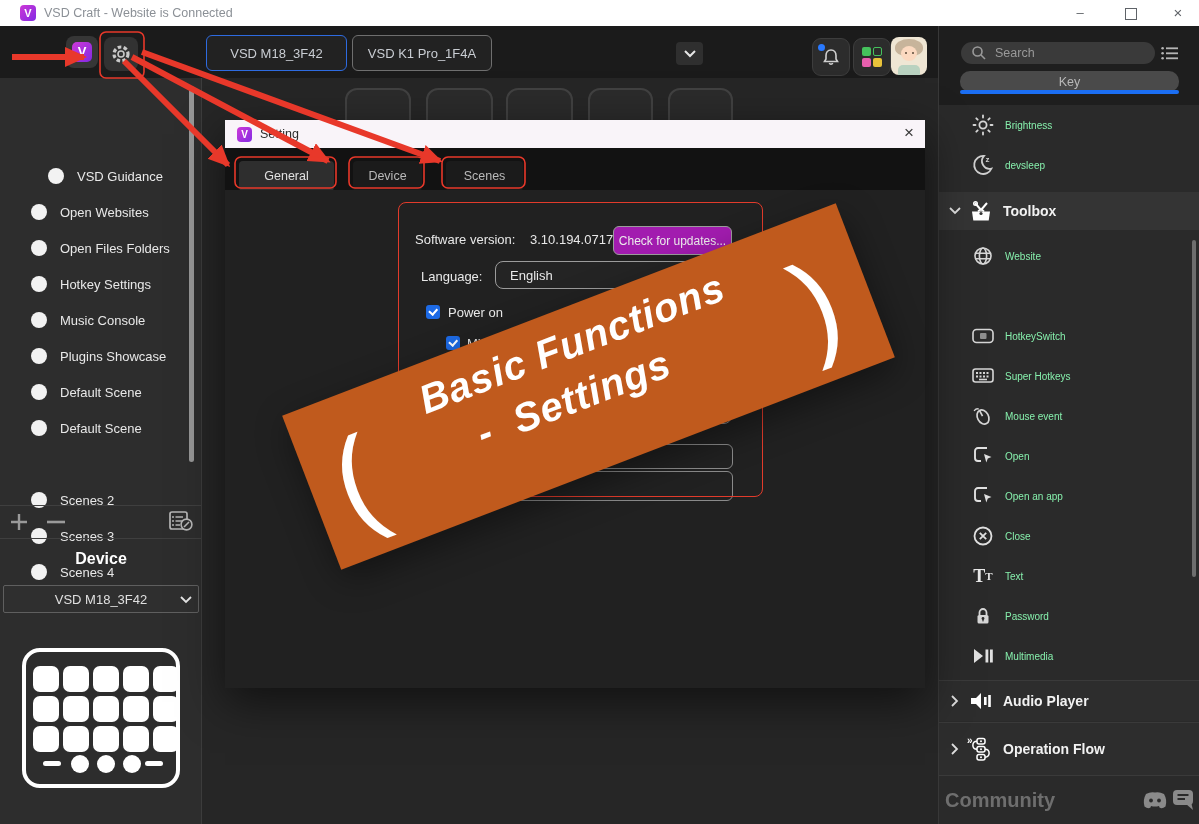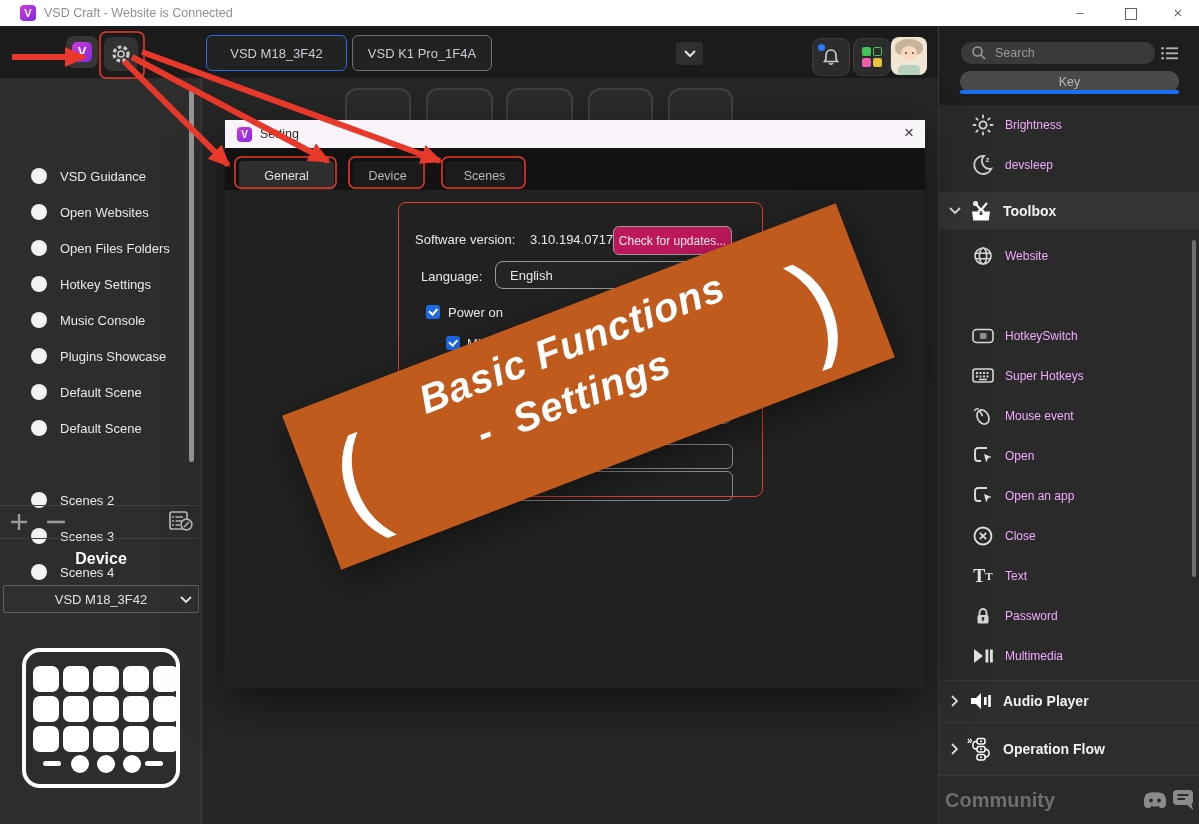--- a/index.html
+++ b/index.html
@@ -40,34 +40,34 @@
   .searchbox{position:absolute;left:22px;top:16px;width:194px;height:22px;border-radius:11px;background:#3a3a3a;
              display:flex;align-items:center;}
   .searchbox input{background:transparent;border:none;outline:none;color:#c9c9c9;font-size:12.5px;width:150px;
              font-family:"Liberation Sans",sans-serif;}
   .searchbox input::placeholder{color:#9a9a9a;}
   .keypill{position:absolute;left:21px;top:45px;width:219px;height:21px;border-radius:10px;background:#4a4a4a;
            color:#b9b9b9;font-size:12.5px;display:flex;align-items:center;justify-content:center;}
   .keybar{position:absolute;left:21px;top:64px;width:219px;height:4px;border-radius:3px;background:#1b6ef3;}
   .rb-row{position:absolute;left:0;width:261px;height:26px;display:flex;align-items:center;cursor:pointer;}
   .rb-ico{width:28px;height:26px;flex:none;margin-left:30px;display:flex;align-items:center;justify-content:center;}
-  .rb-label{margin-left:8px;color:#f0abfc;font-size:12px;white-space:nowrap;}
+  .rb-label{margin-left:8px;color:#86efac;font-size:10px;white-space:nowrap;}
   .rb-header{position:absolute;left:0;width:261px;display:flex;align-items:center;cursor:pointer;}
   .rb-header .rb-label{font-weight:bold;color:#f2f2f2;font-size:14px;}
   .divline{position:absolute;left:0;width:261px;height:1px;background:#3a3a3a;}
   .community{color:#6e6e6e;font-weight:bold;font-size:20px;}
   
   .dialog{left:225px;top:120px;width:700px;height:568px;box-shadow:0 14px 42px rgba(0,0,0,.55);z-index:10;}
   .dlg-title{position:absolute;left:0;top:0;width:700px;height:28px;background:#f9f4f9;display:flex;align-items:center;}
   .dlg-tabbar{position:absolute;left:0;top:28px;width:700px;height:42px;background:#121212;}
   .dlg-tab{position:absolute;top:13px;height:30px;border-radius:4px;font-size:12.5px;display:flex;align-items:center;justify-content:center;cursor:pointer;}
   .dlg-body{position:absolute;left:0;top:70px;width:700px;height:498px;background:#212121;}
   .redregion{position:absolute;left:398px;top:202px;width:363px;height:293px;border:1px solid #e23b2b;border-radius:8px;z-index:12;}
   .outbox{position:absolute;border:1px solid #8a8a8a;background:transparent;}
-  .btn-outline{border:1px solid #9c9c9c;border-radius:6px;color:#ececec;font-size:12px;display:flex;align-items:center;justify-content:center;background:#be185d;cursor:pointer;}
+  .btn-outline{border:1px solid #9c9c9c;border-radius:6px;color:#ececec;font-size:12px;display:flex;align-items:center;justify-content:center;background:#a21caf;cursor:pointer;}
   .checkbox{position:absolute;width:14px;height:14px;border-radius:3px;background:#1d6ae5;}
   .checkbox::after{content:"";position:absolute;left:3.2px;top:2.6px;width:6px;height:3.5px;border-left:2px solid #fff;border-bottom:2px solid #fff;transform:rotate(-48deg);}
   
   .banner{left:292px;top:304px;width:593px;height:165px;transform:rotate(-21deg);z-index:20;
           box-shadow:0 12px 34px rgba(0,0,0,.4);text-align:center;}
   .banner .bline{color:#fff;font-weight:bold;font-style:italic;font-size:40px;letter-spacing:1px;white-space:pre;line-height:1.0;}
   .paren{position:absolute;color:#fff;font-size:118px;font-style:normal;font-weight:normal;top:50%;transform:translateY(-47%);line-height:1;}
   
   #annot{position:absolute;left:0;top:0;z-index:40;pointer-events:none;}
 </style>
@@ -119,21 +119,21 @@
     <div class="abs" style="left:891px;top:11px;width:36px;height:38px;border-radius:8px;background:#efe6d4;overflow:hidden;">
       <div class="abs" style="left:4px;top:2px;width:28px;height:17px;background:#c7b49b;border-radius:50% 50% 42% 42%;"></div>
       <div class="abs" style="left:10px;top:9px;width:16px;height:15px;background:#fbd9c0;border-radius:50%;"></div>
       <div class="abs" style="left:14px;top:15px;width:2px;height:2px;border-radius:50%;background:#5b4a3a;"></div>
       <div class="abs" style="left:21px;top:15px;width:2px;height:2px;border-radius:50%;background:#5b4a3a;"></div>
       <div class="abs" style="left:7px;top:28px;width:22px;height:10px;background:#b9d2c0;border-radius:5px 5px 0 0;"></div>
     </div>
   </div>
 
   <div class="abs sidebar">
-    <div class="sb-row" style="top:86px;">
+    <div class="sb-row" style="top:86px;padding-left:17px;">
         <span class="radio"></span>
         <span class="sb-label">VSD Guidance</span>
       </div>
     <div class="sb-row" style="top:122px;">
         <span class="radio"></span>
         <span class="sb-label">Open Websites</span>
       </div>
     <div class="sb-row" style="top:158px;">
         <span class="radio"></span>
         <span class="sb-label">Open Files Folders</span>

